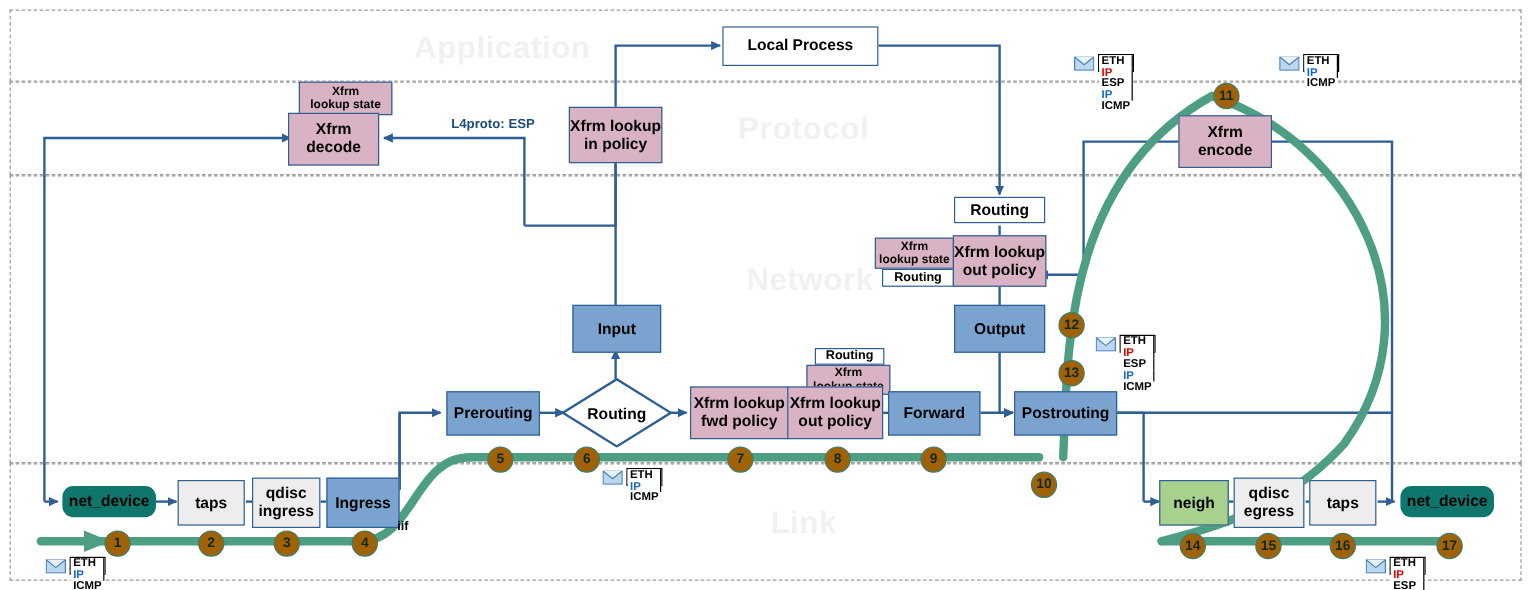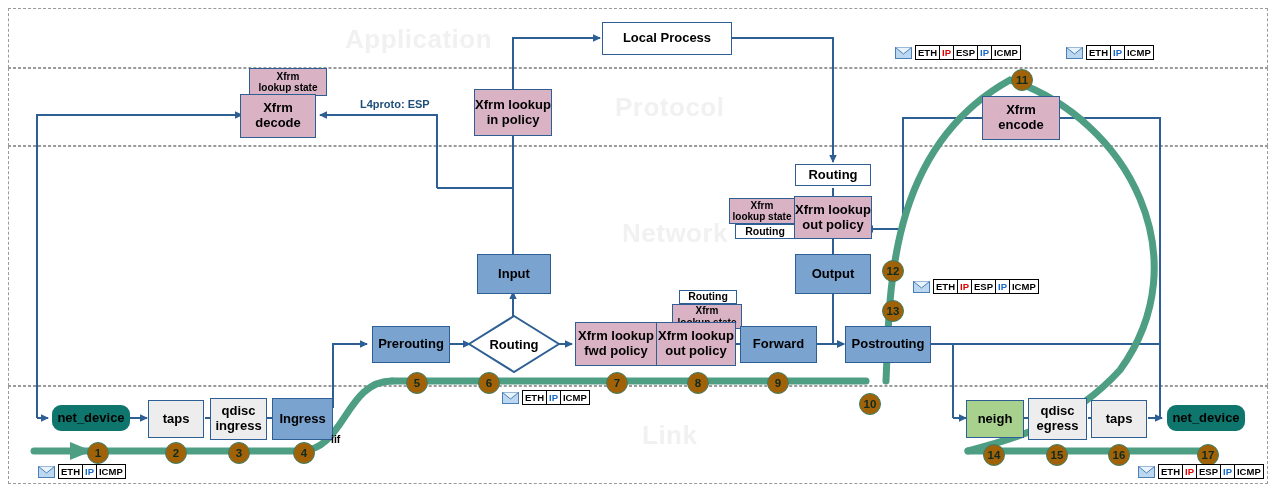--- a/index.html
+++ b/index.html
@@ -37,21 +37,21 @@
   .step{position:absolute;width:22px;height:22px;border-radius:50%;
         background:#a16207;border:1px solid #3c7f6a;color:#0d2b22;
         font-size:11.5px;font-weight:bold;display:flex;align-items:center;
         justify-content:center;box-sizing:border-box;}
 
   
   .pkt{position:absolute;display:flex;align-items:center;gap:3px;}
   .pkt .env{width:17px;height:12px;position:relative;flex:0 0 auto;}
   .pkt .env svg{display:block;}
   .pkt .hdrs{display:flex;border:1.5px solid #000;background:#fff;height:13px;
-             align-items:stretch;}
+             align-items:stretch;flex-direction:column;}
   .pkt .hdrs span{font-size:9.5px;font-weight:bold;padding:0 2px;
                   display:flex;align-items:center;border-right:1px solid #000;
                   line-height:1;color:#000;background:#fff;}
   .pkt .hdrs span:last-child{border-right:none;}
   .pkt .hdrs span.red{color:#e00000;}
   .pkt .hdrs span.blue{color:#1569c7;}
 
   
   .edge-lbl{position:absolute;font-size:11px;font-weight:bold;color:#1f4e79;
             white-space:nowrap;}
@@ -155,21 +155,21 @@
   <div class="node n-white" style="left:602px;top:22px;width:130px;height:33px;">Local Process</div>
 
   <div class="node n-pink-s" style="left:249px;top:68px;width:78px;height:28px;white-space:pre-line;">Xfrm
 lookup state</div>
   <div class="node n-pink" style="left:240px;top:94px;width:76px;height:44px;white-space:pre-line;">Xfrm
 decode</div>
 
   <div class="node n-pink" style="left:474px;top:89px;width:78px;height:47px;white-space:pre-line;">Xfrm lookup
 in policy</div>
 
-  <div class="edge-lbl" style="left:360px;top:98px;">L4proto: ESP</div>
+  <div class="edge-lbl" style="left:376px;top:98px;">L4proto: ESP</div>
 
   <div class="node n-white" style="left:795px;top:164px;width:76px;height:22px;">Routing</div>
 
   <div class="node n-pink-s" style="left:729px;top:198px;width:66px;height:26px;white-space:pre-line;">Xfrm
 lookup state</div>
   <div class="node n-white-s" style="left:735px;top:224px;width:60px;height:15px;">Routing</div>
   <div class="node n-pink" style="left:794px;top:196px;width:78px;height:43px;white-space:pre-line;">Xfrm lookup
 out policy</div>
 
   <div class="node n-blue" style="left:477px;top:254px;width:74px;height:40px;">Input</div>

